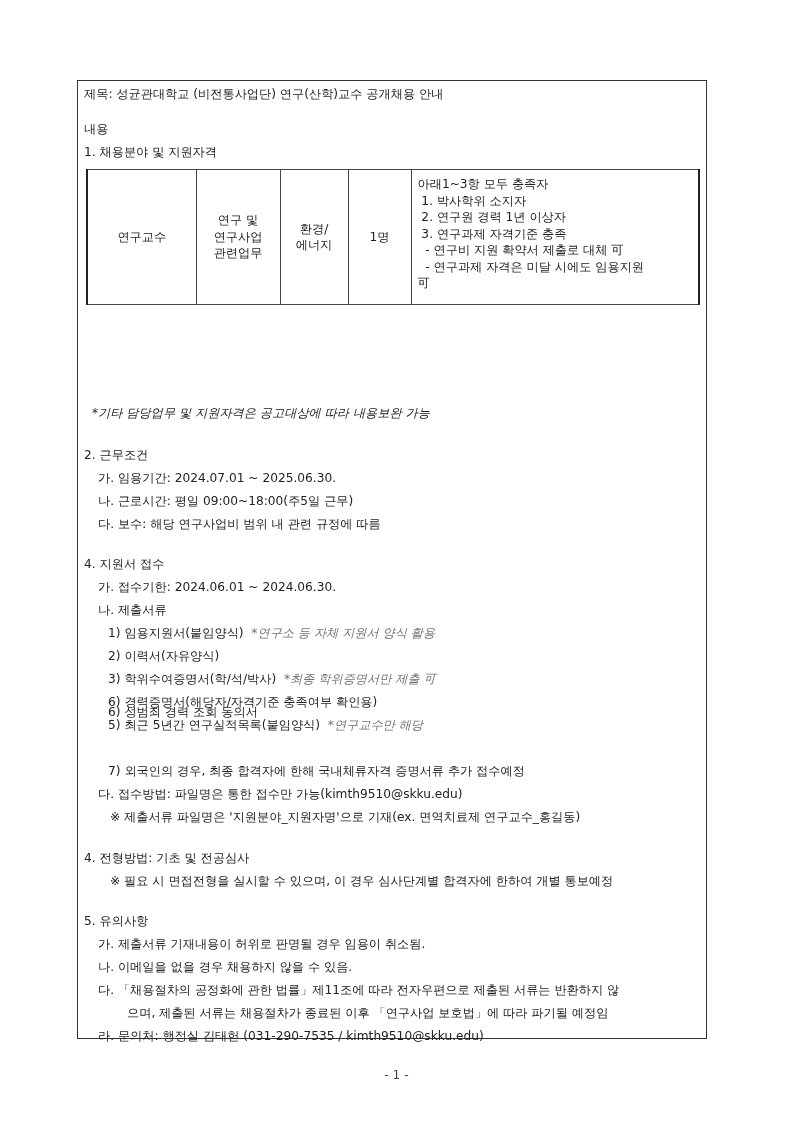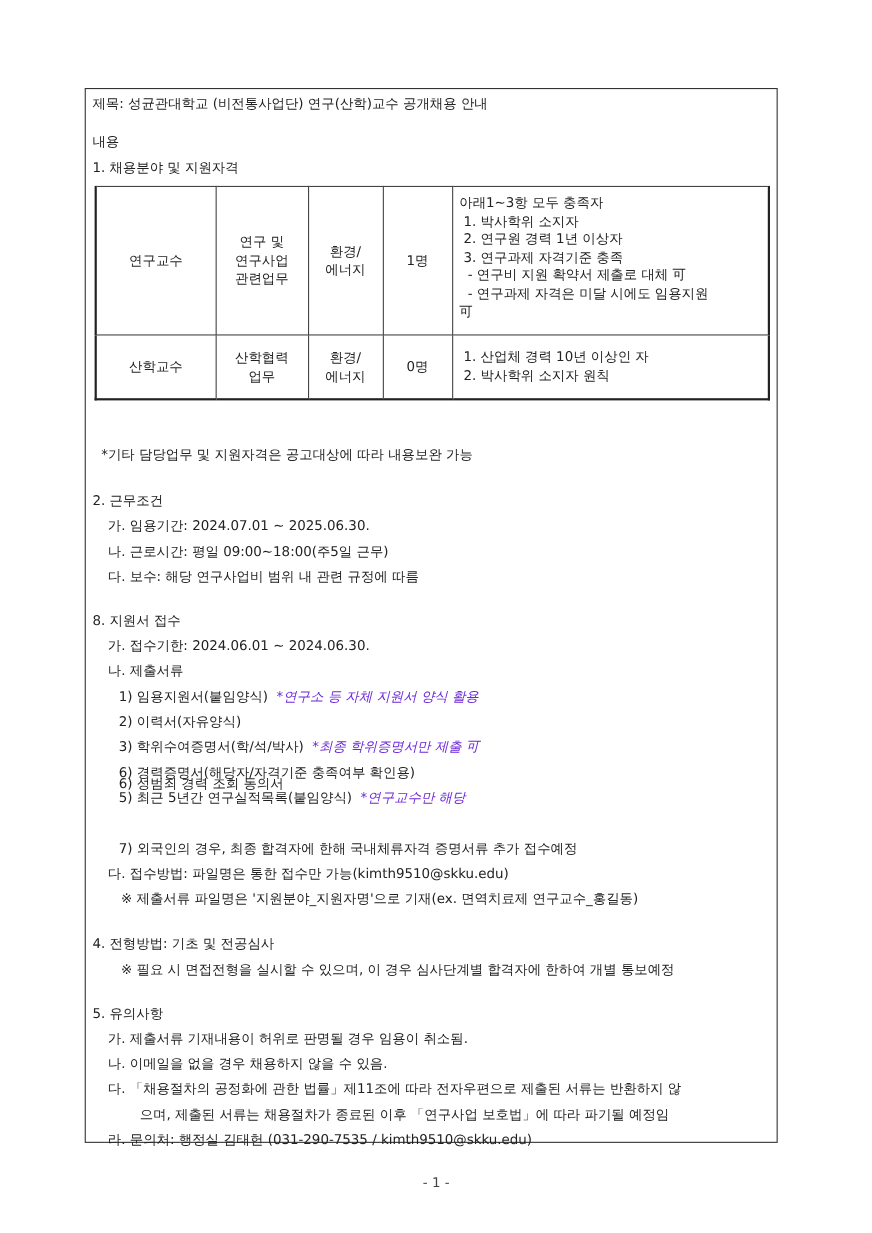--- a/index.html
+++ b/index.html
@@ -10,22 +10,22 @@
     font-size: 12.2px;
   }
   .frame {
     position: absolute; left: 77px; top: 80px; width: 630px; height: 959px;
     border: 1.5px solid #333333; box-sizing: border-box;
   }
   .line { position: absolute; white-space: nowrap; line-height: 16px; }
   .ind1 { left: 98px; text-align: center; }
   .ind2 { left: 108px; }
   .ind0 { left: 84px; }
-  .ital { font-style: italic; color: #6d28d9; }
-  .note-ital { }
+  .ital { font-style: italic; color: #737373; }
+  .note-ital { font-style: italic; }
 
   table.recruit {
     position: absolute; left: 86px; top: 169px; width: 612px;
     border-collapse: collapse; table-layout: fixed;
     font-size: 12.2px;
   }
   table.recruit th, table.recruit td {
     border: 1px solid #444444; padding: 0; text-align: center; vertical-align: middle;
     line-height: 16.5px;
   }
@@ -73,47 +73,31 @@
     <td class="q">
       <span class="qline" style="white-space:pre">아래1~3항 모두 충족자</span>
       <span class="qline" style="white-space:pre"> 1. 박사학위 소지자</span>
       <span class="qline" style="white-space:pre"> 2. 연구원 경력 1년 이상자</span>
       <span class="qline" style="white-space:pre"> 3. 연구과제 자격기준 충족</span>
       <span class="qline" style="white-space:pre">  - 연구비 지원 확약서 제출로 대체 可</span>
       <span class="qline" style="white-space:pre">  - 연구과제 자격은 미달 시에도 임용지원</span>
       <span class="qline" style="white-space:pre">可</span>
     </td>
   </tr>
-  <tr class="r2">
-    <td>산학교수</td>
-    <td>
-      <span class="qline">산학협력</span>
-      <span class="qline">업무</span>
-    </td>
-    <td>
-      <span class="qline">환경/</span>
-      <span class="qline">에너지</span>
-    </td>
-    <td>0명</td>
-    <td class="q">
-      <span class="qline" style="white-space:pre"> 1. 산업체 경력 10년 이상인 자</span>
-      <span class="qline" style="white-space:pre"> 2. 박사학위 소지자 원칙</span>
-    </td>
-  </tr>
 </tbody>
   </table>
 
 <div class="line note-ital" style="left:92px; top:405px">*기타 담당업무 및 지원자격은 공고대상에 따라 내용보완 가능</div>
 
 <div class="line ind0" style="top:447px">2. 근무조건</div>
 <div class="line ind1" style="top:470px">가. 임용기간: 2024.07.01 ~ 2025.06.30.</div>
 <div class="line ind1" style="top:493px">나. 근로시간: 평일 09:00~18:00(주5일 근무)</div>
 <div class="line ind1" style="top:516px">다. 보수: 해당 연구사업비 범위 내 관련 규정에 따름</div>
 
-<div class="line ind0" style="top:556px">8. 지원서 접수</div>
+<div class="line ind0" style="top:556px">4. 지원서 접수</div>
 <div class="line ind1" style="top:579px">가. 접수기한: 2024.06.01 ~ 2024.06.30.</div>
 <div class="line ind1" style="top:602px">나. 제출서류</div>
 
 <div class="line ind2" style="top:625px">
   <span>1) 임용지원서(붙임양식)</span>&nbsp;&nbsp;<span class="ital">*연구소 등 자체 지원서 양식 활용</span>
 </div>
 <div class="line ind2" style="top:648px">
   <span>2) 이력서(자유양식)</span>
 </div>
 <div class="line ind2" style="top:671px">

